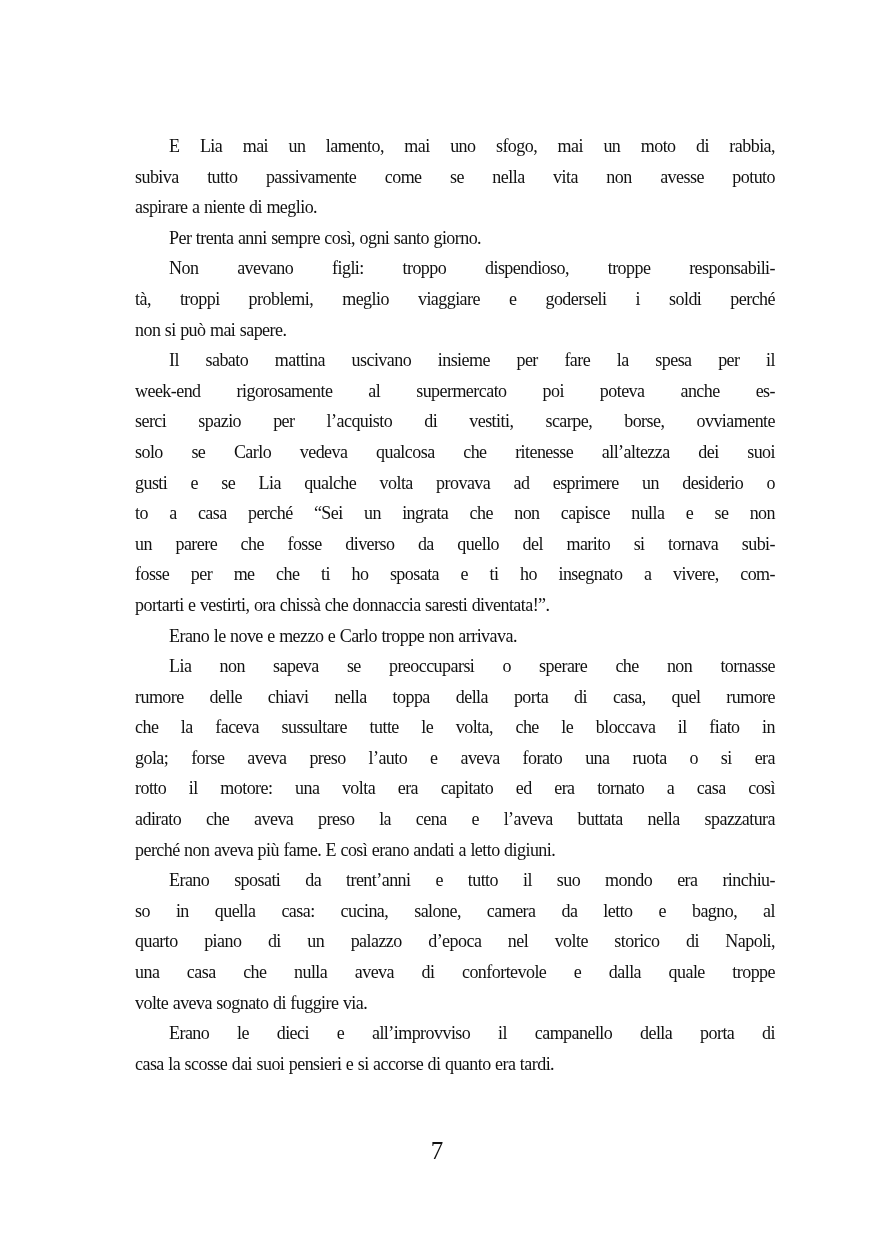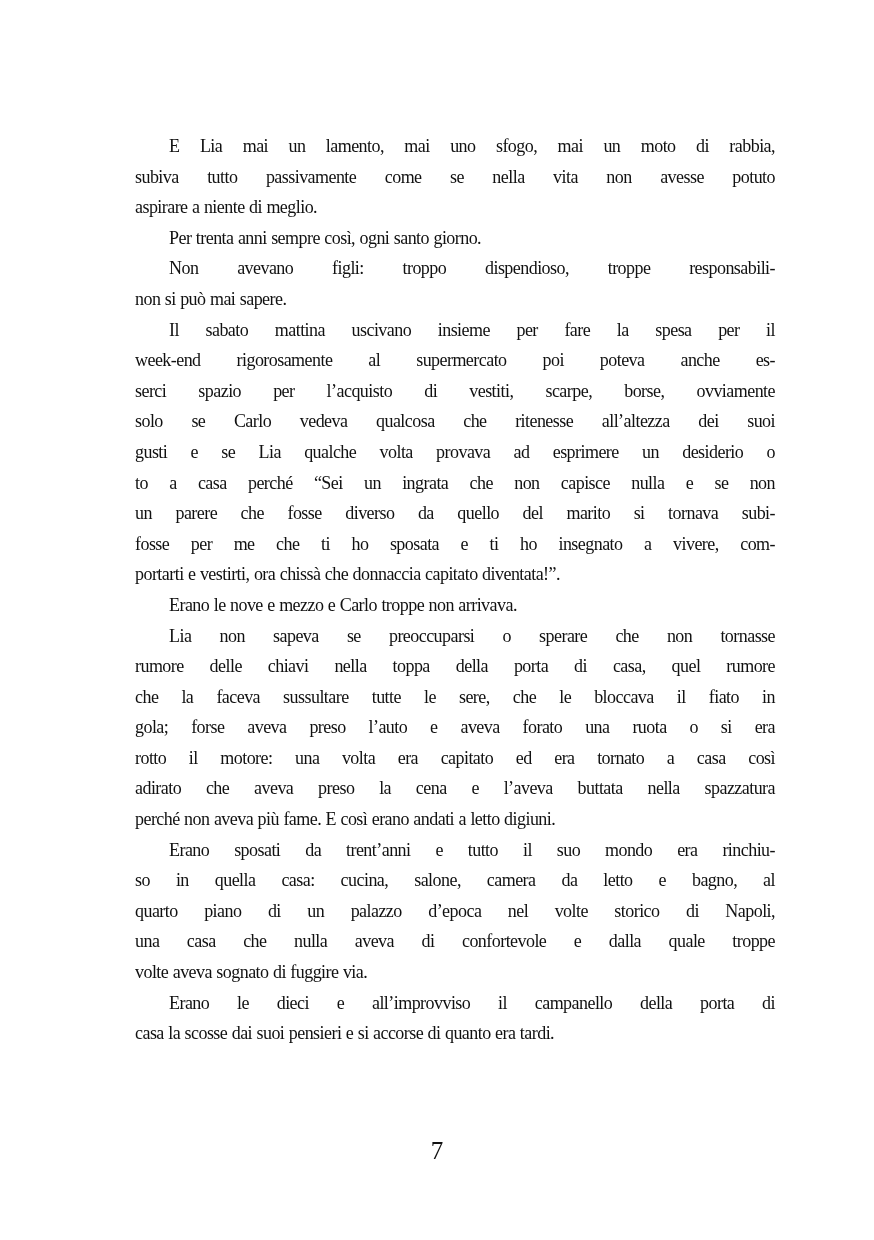--- a/index.html
+++ b/index.html
@@ -76,43 +76,44 @@
       <span class="line">subiva tutto passivamente come se nella vita non avesse potuto</span>
       <span class="line last">aspirare a niente di meglio.</span>
     </div>
 
     <div class="para">
       <span class="line indent last">Per trenta anni sempre così, ogni santo giorno.</span>
     </div>
 
     <div class="para">
       <span class="line indent">Non avevano figli: troppo dispendioso, troppe responsabili-</span>
+      <span class="line">tà, troppi problemi, meglio viaggiare e goderseli i soldi perché</span>
       <span class="line last">non si può mai sapere.</span>
     </div>
 
     <div class="para">
       <span class="line indent">Il sabato mattina uscivano insieme per fare la spesa per il</span>
       <span class="line">week-end rigorosamente al supermercato poi poteva anche es-</span>
       <span class="line">serci spazio per l’acquisto di vestiti, scarpe, borse, ovviamente</span>
       <span class="line">solo se Carlo vedeva qualcosa che ritenesse all’altezza dei suoi</span>
       <span class="line">gusti e se Lia qualche volta provava ad esprimere un desiderio o</span>
       <span class="line">to a casa perché “Sei un ingrata che non capisce nulla e se non</span>
       <span class="line">un parere che fosse diverso da quello del marito si tornava subi-</span>
       <span class="line">fosse per me che ti ho sposata e ti ho insegnato a vivere, com-</span>
-      <span class="line last">portarti e vestirti, ora chissà che donnaccia capitato diventata!”.</span>
+      <span class="line last">portarti e vestirti, ora chissà che donnaccia saresti diventata!”.</span>
     </div>
 
     <div class="para">
       <span class="line indent last">Erano le nove e mezzo e Carlo troppe non arrivava.</span>
     </div>
 
     <div class="para">
       <span class="line indent">Lia non sapeva se preoccuparsi o sperare che non tornasse</span>
       <span class="line">rumore delle chiavi nella toppa della porta di casa, quel rumore</span>
-      <span class="line">che la faceva sussultare tutte le sere, che le bloccava il fiato in</span>
+      <span class="line">che la faceva sussultare tutte le volta, che le bloccava il fiato in</span>
       <span class="line">gola; forse aveva preso l’auto e aveva forato una ruota o si era</span>
       <span class="line">rotto il motore: una volta era capitato ed era tornato a casa così</span>
       <span class="line">adirato che aveva preso la cena e l’aveva buttata nella spazzatura</span>
       <span class="line last">perché non aveva più fame. E così erano andati a letto digiuni.</span>
     </div>
 
     <div class="para">
       <span class="line indent">Erano sposati da trent’anni e tutto il suo mondo era rinchiu-</span>
       <span class="line">so in quella casa: cucina, salone, camera da letto e bagno, al</span>
       <span class="line">quarto piano di un palazzo d’epoca nel volte storico di Napoli,</span>

